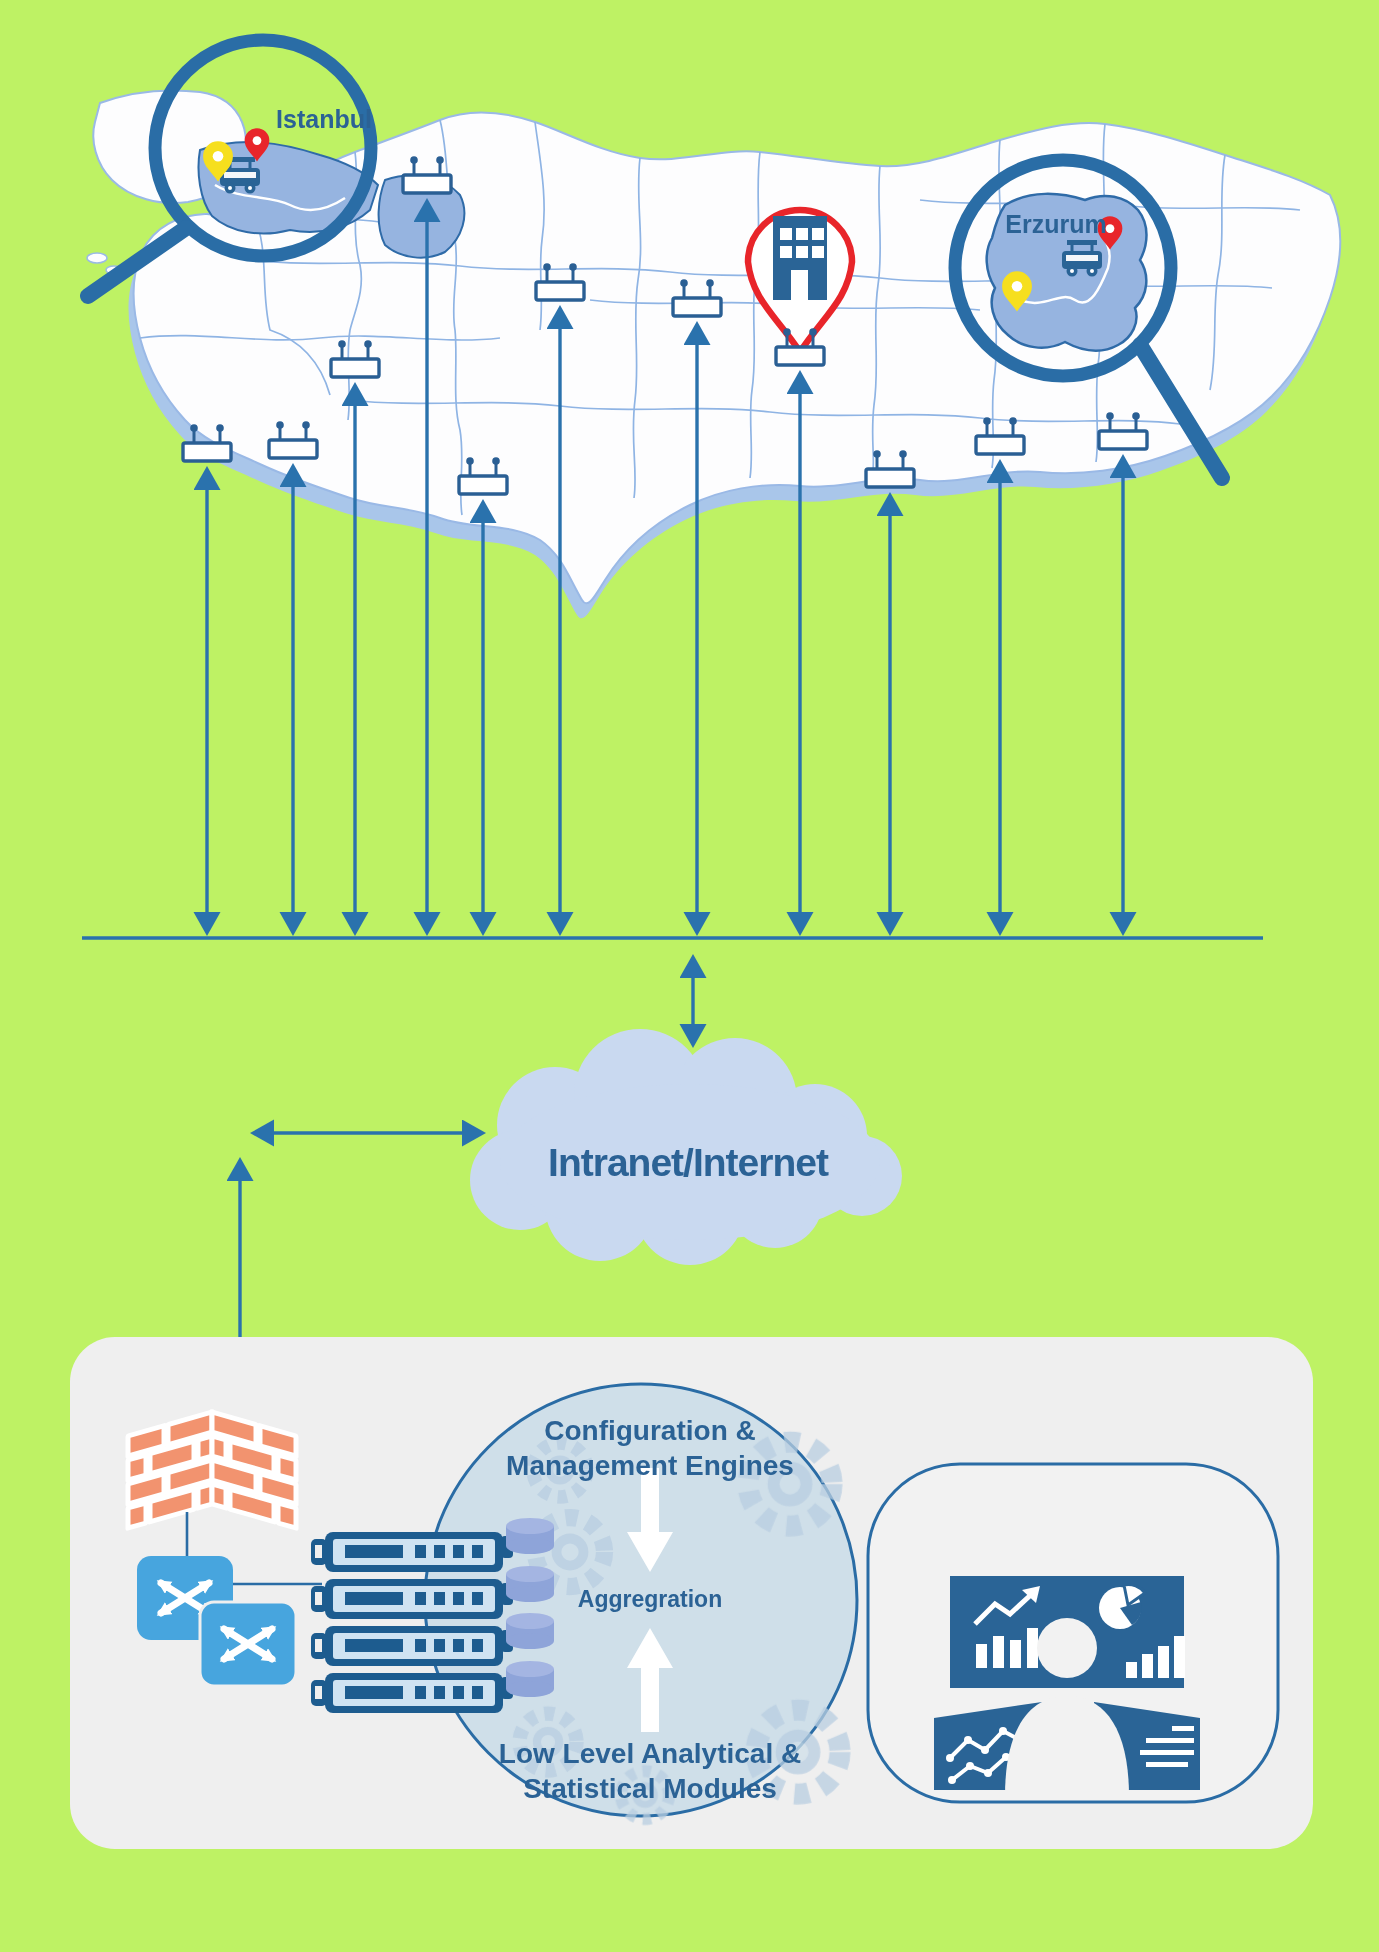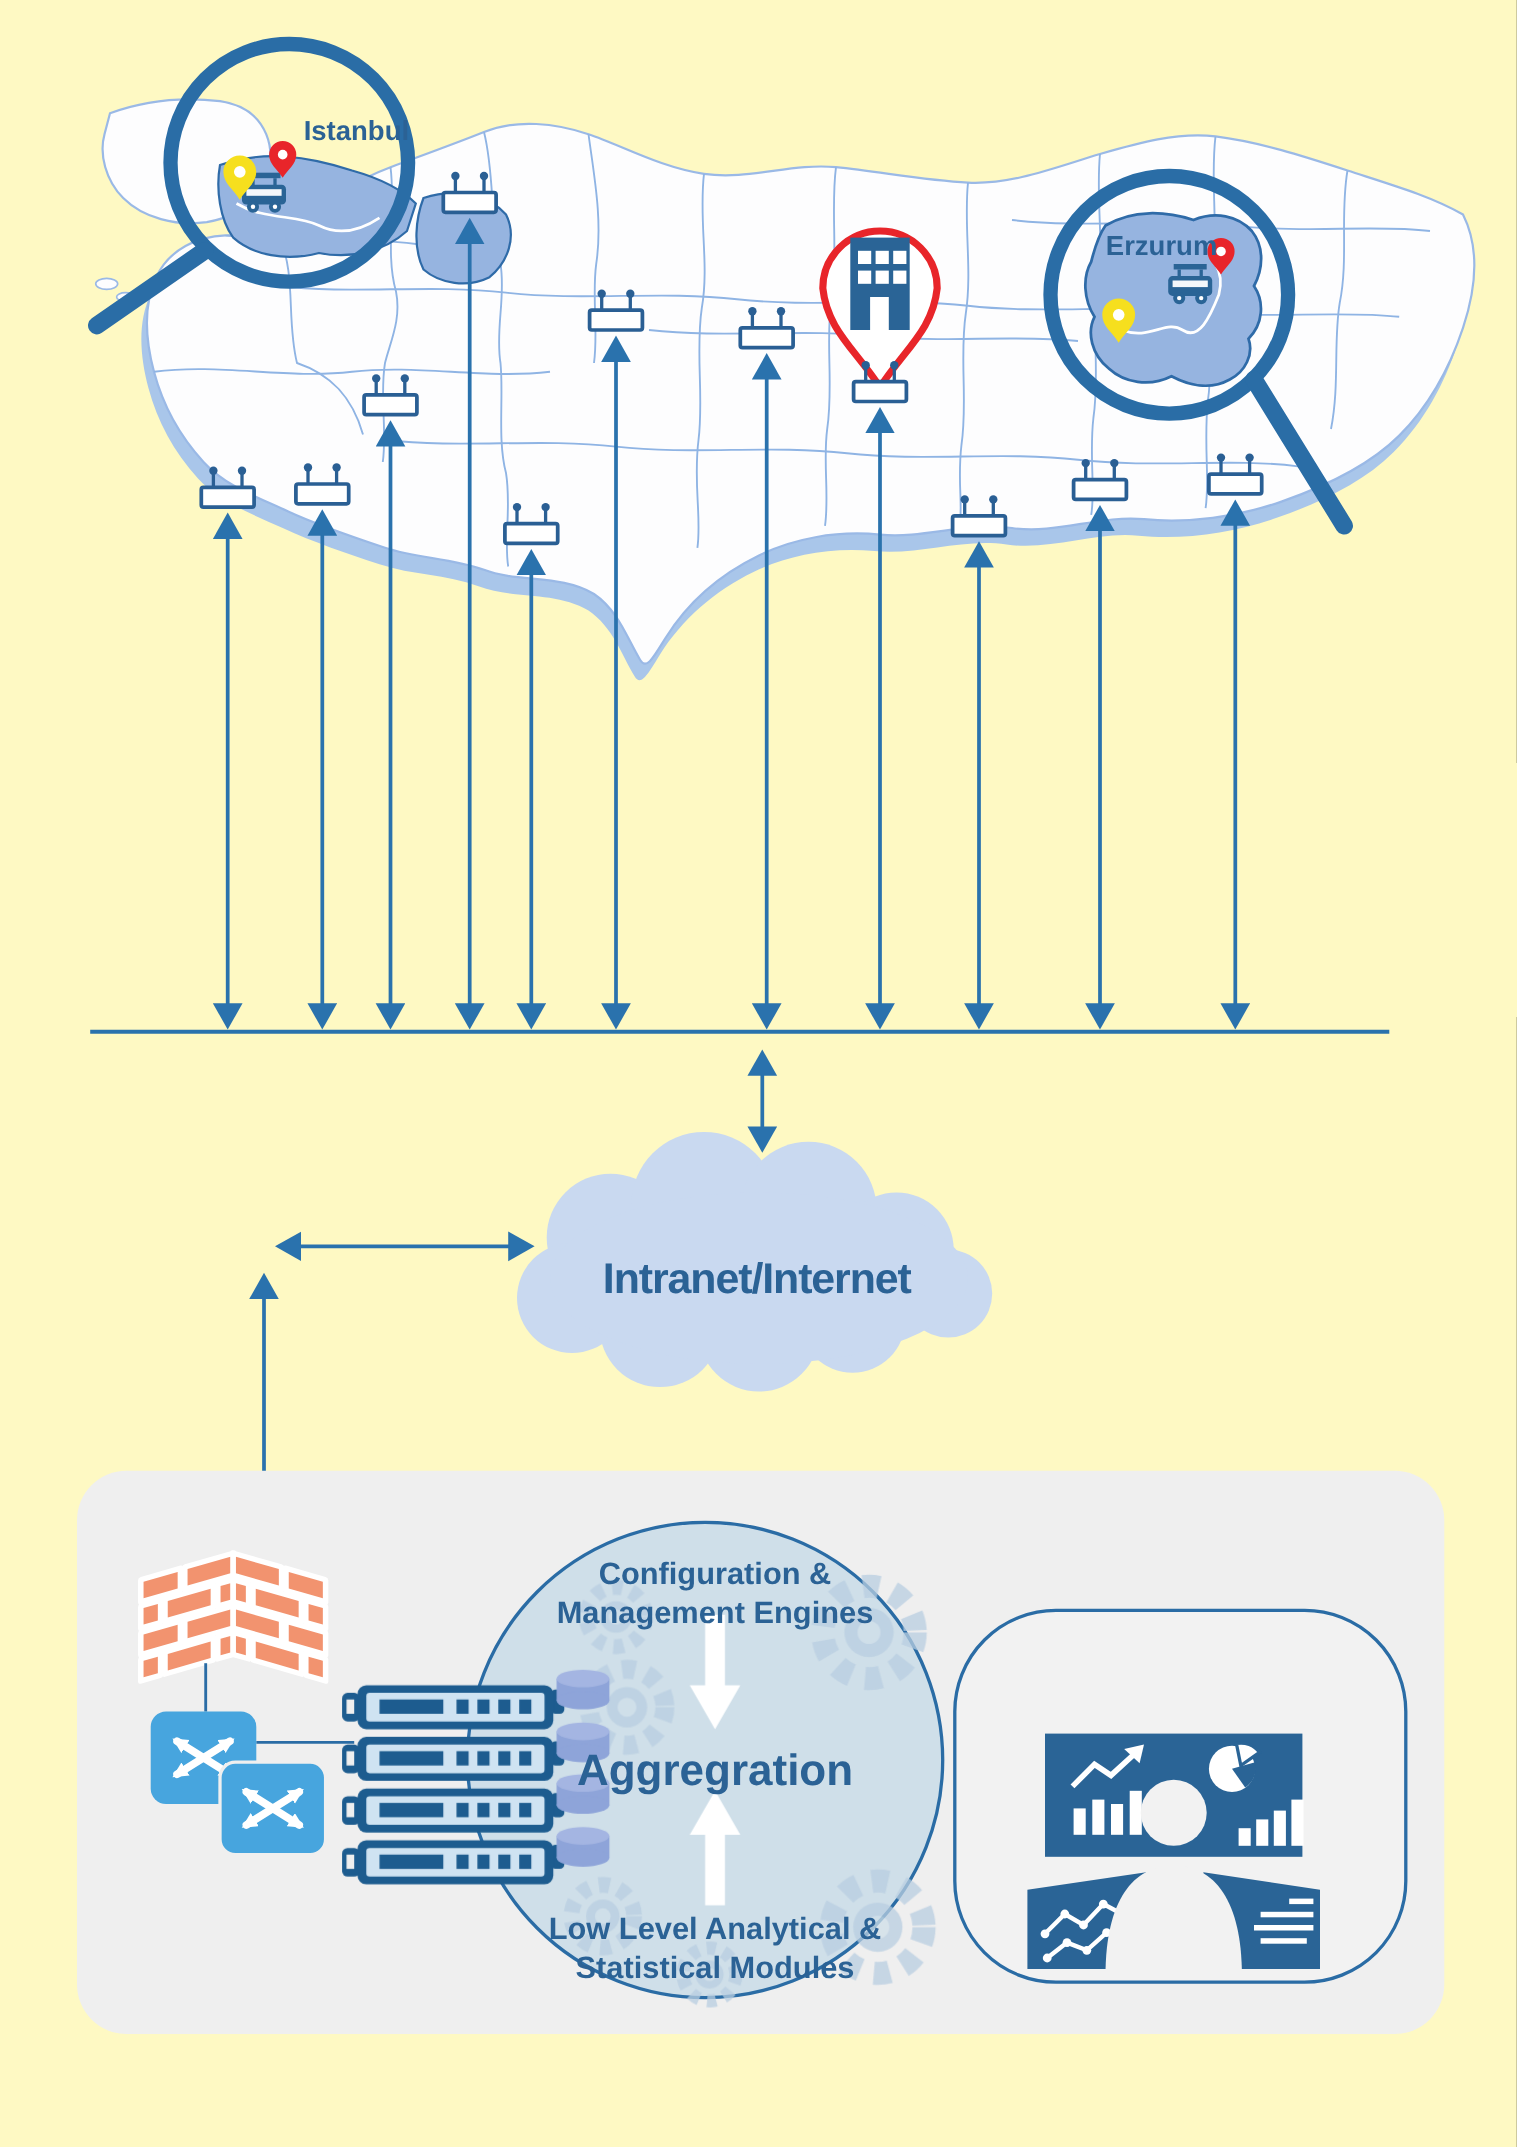--- a/index.html
+++ b/index.html
@@ -1,25 +1,25 @@
 <!DOCTYPE html>
 <html><head>
 <meta charset="utf-8">
 <style>
   html,body{margin:0;padding:0;background:#000;}
-  #stage{position:relative;width:1379px;height:1952px;background:#fef9c3;overflow:hidden;
+  #stage{position:relative;width:1379px;height:1952px;background:#bef264;overflow:hidden;
          font-family:"Liberation Sans",sans-serif;}
   #gfx{position:absolute;left:0;top:0;z-index:1;}
   .lbl{position:absolute;z-index:2;color:#2b6295;font-weight:bold;text-align:center;
        line-height:1.25;}
   .lbl-istanbul{left:244px;top:104px;width:160px;font-size:25px;}
   .lbl-erzurum{left:976px;top:161px;width:160px;font-size:25px;margin-top:48px;}
   .lbl-cloud{left:518px;top:1139px;width:340px;font-size:39px;letter-spacing:-1px;}
   .lbl-engines{left:491px;top:1413px;width:318px;font-size:28px;}
-  .lbl-agg{left:500px;top:1585px;width:300px;font-size:40px;}
+  .lbl-agg{left:500px;top:1585px;width:300px;font-size:23px;}
   .lbl-analytics{left:491px;top:1736px;width:318px;font-size:28px;}
   .lbl-portal{left:898px;top:1492px;width:350px;font-size:28px;color:#2a6ca5;}
 </style>
 </head>
 <body>
 
 <div id="stage">
 
 <svg id="gfx" width="1379" height="1952" viewBox="0 0 1379 1952">
   <defs>

